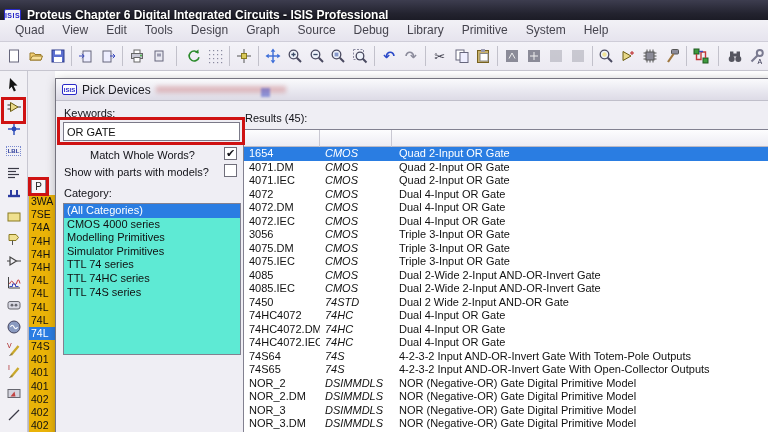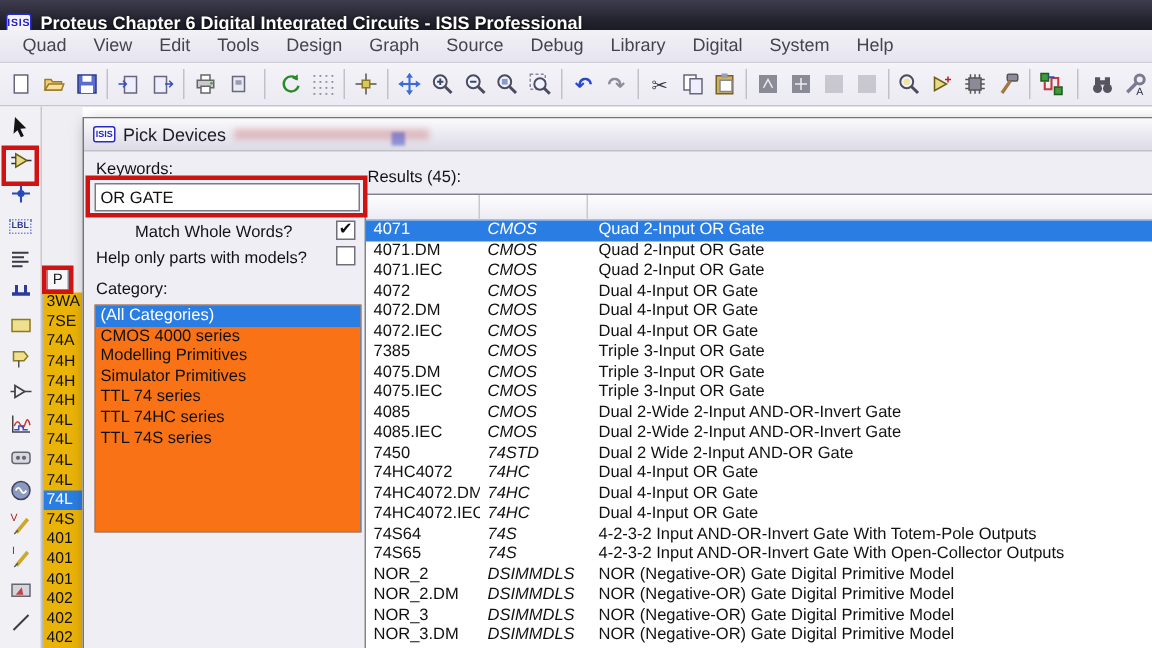--- a/index.html
+++ b/index.html
@@ -56,21 +56,21 @@
   .aero-blob1 { position:absolute; left:100px; top:7px; width:130px; height:7px; background:rgba(190,60,60,.28); filter:blur(2px); }
   .aero-blob2 { position:absolute; left:205px; top:9px; width:9px; height:9px; background:rgba(40,60,200,.45); filter:blur(1px); }
 
   .dlg-label { position:absolute; font-size:11px; color:#121218; }
   .kw-input { position:absolute; left:7px; top:43px; width:177px; height:19px; background:#fff;
     border:1px solid #7b7a88; font-size:11px; padding:2px 3px; font-family:inherit; color:#111; }
 
   .chk { position:absolute; width:13px; height:13px; background:#fff; border:1px solid #6f6e7a; font-size:11px;
     line-height:11px; text-align:center; color:#101016; }
 
-  .cat-list { position:absolute; left:7px; top:124px; width:178px; height:152px; background:#f97316;
+  .cat-list { position:absolute; left:7px; top:124px; width:178px; height:152px; background:#5eead4;
     border:1px solid #828190; overflow:hidden; }
   .cat-item { height:13.6px; line-height:13.5px; font-size:11px; padding-left:3px; white-space:nowrap; color:#111; }
   .cat-item.sel { background:#2a7de2; color:#fff; }
 
   .results-table { position:absolute; left:187px; top:50px; width:533px; height:310px; background:#fff;
     border:1px solid #828190; overflow:hidden; display:flex; flex-direction:column; }
   .rt-header { display:flex; height:17px; flex:0 0 17px; background:linear-gradient(180deg,#fdfdfe,#edecf3);
     border-bottom:1px solid #bbbac6; font-size:11px; color:#16161c; }
   .rt-h { padding:19px 0 0 5px; border-right:1px solid #c9c8d2; height:100%; }
   .rt-h.h1 { width:76px; flex:0 0 76px; }
@@ -103,21 +103,21 @@
   <div class="menubar">
       <span class="menu-item">Quad</span>
       <span class="menu-item">View</span>
       <span class="menu-item">Edit</span>
       <span class="menu-item">Tools</span>
       <span class="menu-item">Design</span>
       <span class="menu-item">Graph</span>
       <span class="menu-item">Source</span>
       <span class="menu-item">Debug</span>
       <span class="menu-item">Library</span>
-      <span class="menu-item">Digital</span>
+      <span class="menu-item">Primitive</span>
       <span class="menu-item">System</span>
       <span class="menu-item">Help</span>
     </div>
 
   <div class="toolbar">
       <div class="tb-cell">
         <svg width="16" height="16" viewBox="0 0 16 16">
           <rect x="3.5" y="2" width="9" height="12" fill="#fff" stroke="#66667c"></rect>
         </svg>
       </div>
@@ -490,21 +490,21 @@
       <div class="dlg-logo">ISIS</div>
       <div class="dlg-title-text">Pick Devices</div>
     </div>
 
     <div class="dlg-label" style="left:8px; top:28px;">Keywords:</div>
     <input class="kw-input" type="text" value="OR GATE" style="">
 
     <div class="dlg-label" style="left:8px; top:70px;margin-left:26px;">Match Whole Words?</div>
     <div class="chk" style="left:168px; top:68px;" id="chk-mww">✔</div>
 
-    <div class="dlg-label" style="left:8px; top:87px;">Help only parts with models?</div>
+    <div class="dlg-label" style="left:8px; top:87px;">Show with parts with models?</div>
     <div class="chk" style="left:168px; top:85px;" id="chk-som"></div>
 
     <div class="dlg-label" style="left:8px; top:108px;">Category:</div>
     <div class="cat-list">
         <div class="cat-item sel">(All Categories)</div>
         <div class="cat-item">CMOS 4000 series</div>
         <div class="cat-item">Modelling Primitives</div>
         <div class="cat-item">Simulator Primitives</div>
         <div class="cat-item">TTL 74 series</div>
         <div class="cat-item">TTL 74HC series</div>
@@ -514,21 +514,21 @@
     <div class="dlg-label" style="left:189px; top:33px;">Results (45):</div>
 
     <div class="results-table">
       <div class="rt-header">
         <div class="rt-h h1">Device</div>
         <div class="rt-h h2">Library</div>
         <div class="rt-h h3">Description</div>
       </div>
       <div id="rt-body">
           <div class="rt-row sel">
-            <span class="rt-c1">4071</span>
+            <span class="rt-c1">1654</span>
             <span class="rt-c2">CMOS</span>
             <span class="rt-c3">Quad 2-Input OR Gate</span>
           </div>
           <div class="rt-row">
             <span class="rt-c1">4071.DM</span>
             <span class="rt-c2">CMOS</span>
             <span class="rt-c3">Quad 2-Input OR Gate</span>
           </div>
           <div class="rt-row">
             <span class="rt-c1">4071.IEC</span>
@@ -544,21 +544,21 @@
             <span class="rt-c1">4072.DM</span>
             <span class="rt-c2">CMOS</span>
             <span class="rt-c3">Dual 4-Input OR Gate</span>
           </div>
           <div class="rt-row">
             <span class="rt-c1">4072.IEC</span>
             <span class="rt-c2">CMOS</span>
             <span class="rt-c3">Dual 4-Input OR Gate</span>
           </div>
           <div class="rt-row">
-            <span class="rt-c1">7385</span>
+            <span class="rt-c1">3056</span>
             <span class="rt-c2">CMOS</span>
             <span class="rt-c3">Triple 3-Input OR Gate</span>
           </div>
           <div class="rt-row">
             <span class="rt-c1">4075.DM</span>
             <span class="rt-c2">CMOS</span>
             <span class="rt-c3">Triple 3-Input OR Gate</span>
           </div>
           <div class="rt-row">
             <span class="rt-c1">4075.IEC</span>

